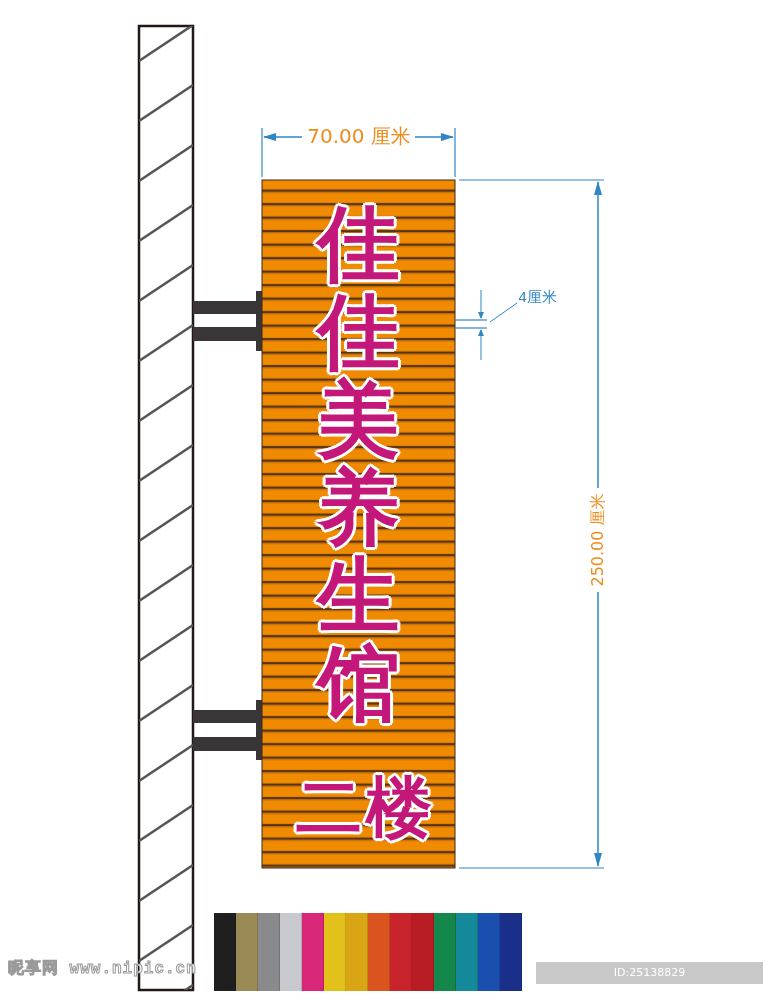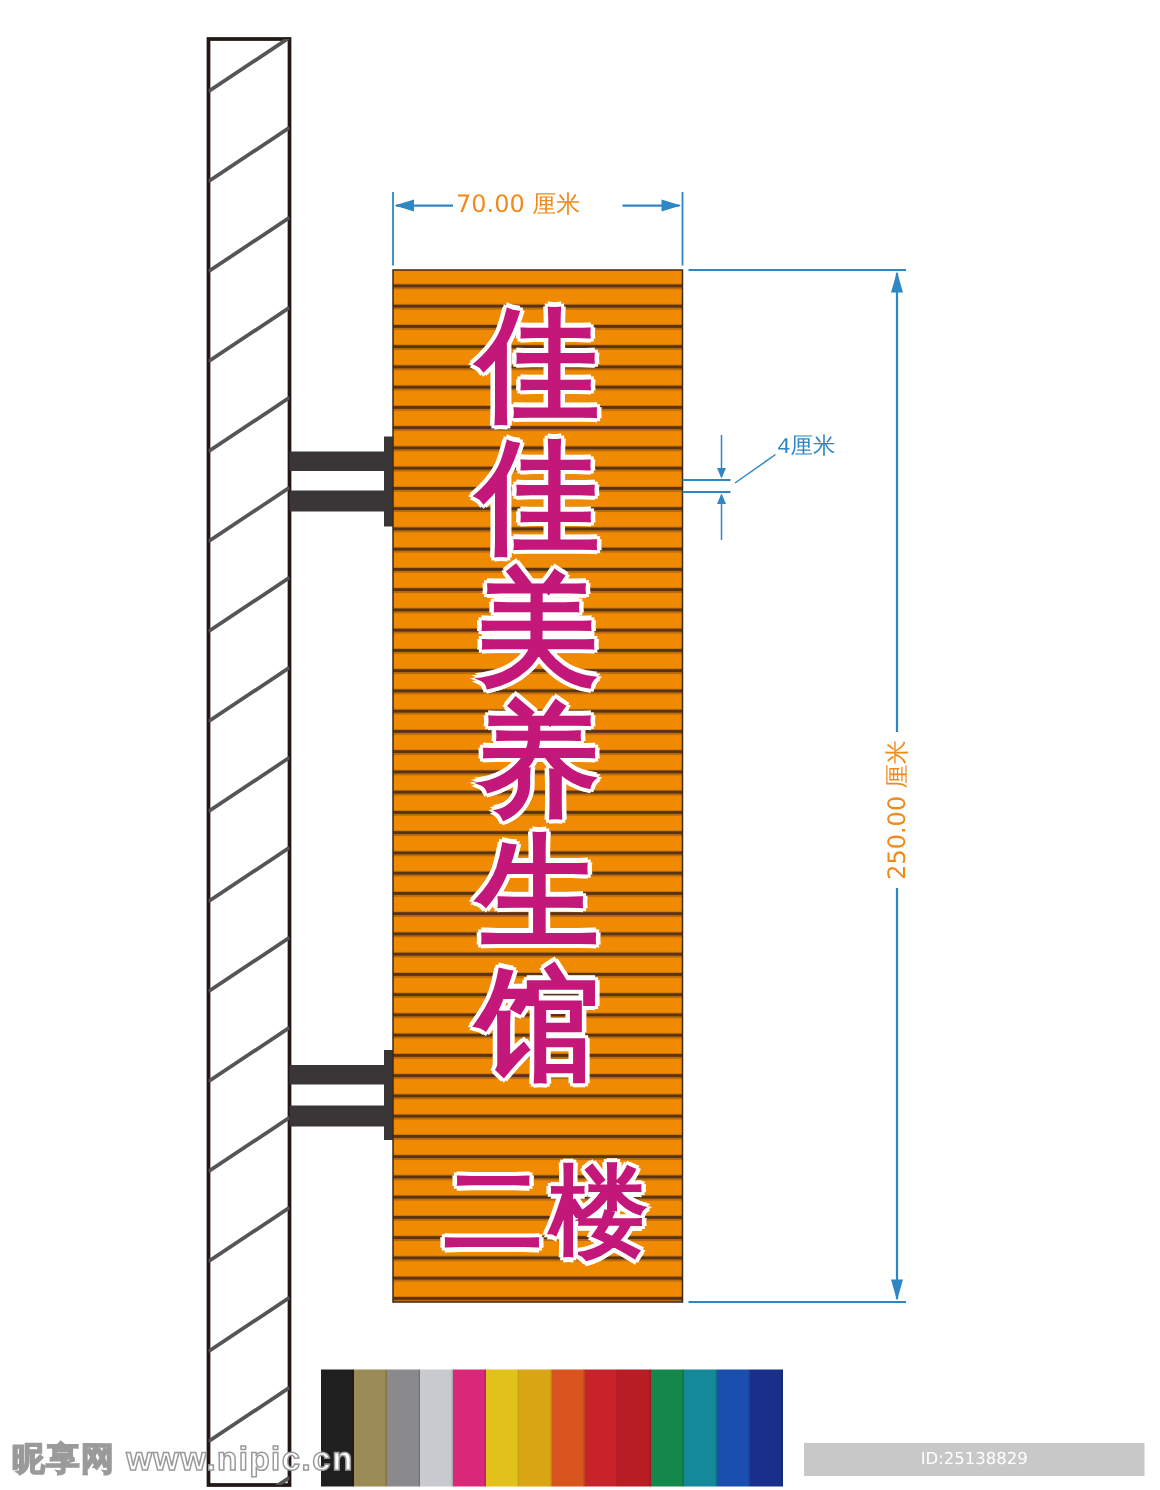--- a/index.html
+++ b/index.html
@@ -14,21 +14,21 @@
                  2px 2px 0 #fff, -2px -2px 0 #fff, 2px -2px 0 #fff, -2px 2px 0 #fff,
                  3px 0 0 #fff, -3px 0 0 #fff, 0 3px 0 #fff, 0 -3px 0 #fff;
   }
   .char { display: block; font-size: 82px; line-height: 88px; height: 88px; }
   .floor { position: absolute; left: 262px; width: 208px; top: 768px; text-align: center; font-size: 66px; line-height: 80px; letter-spacing: 4px; }
   .dim-orange { color: #f08a1a; font-family: "DejaVu Sans", sans-serif; }
   .dim-blue { color: #2f86c4; font-family: "DejaVu Sans", sans-serif; }
   .swatches { position: absolute; left: 214px; top: 913px; height: 78px; display: flex; }
   .sw { width: 21px; height: 78px; position: relative; border-right: 1px solid rgba(0,0,0,0.15); }
   .sw span { position: absolute; bottom: 6px; left: 0; width: 100%; text-align: center; color: #ffffff; font-size: 10px; line-height: 11px; font-weight: bold; writing-mode: vertical-rl; text-orientation: upright; display: flex; justify-content: center; align-items: center; }
-  .wm-left { position: absolute; left: 8px; top: 958px; font-size: 22px; font-weight: bold; color: #ffffff; -webkit-text-stroke: 1px #9a9a9a; font-family: Liberation Sans, sans-serif; letter-spacing: 1px; }
+  .wm-left { position: absolute; left: 8px; top: 958px; font-size: 16px; font-weight: bold; color: #ffffff; -webkit-text-stroke: 1px #9a9a9a; font-family: Liberation Mono, monospace; letter-spacing: 1px; }
   .wm-id { position: absolute; left: 536px; top: 962px; width: 227px; height: 22px; background: #c8c8c8; color: #ffffff; font-size: 11px; line-height: 22px; text-align: center; font-family: "DejaVu Sans", sans-serif; }
 </style>
 </head>
 <body>
 
 <svg class="main" width="773" height="993" viewBox="0 0 773 993">
   <defs>
     <pattern id="stripes" x="262" y="180" width="193" height="13.5" patternUnits="userSpaceOnUse">
       <rect width="193" height="13.5" fill="#f08a00"></rect>
       <rect y="9.5" width="193" height="2.2" fill="#5a3410"></rect>
@@ -98,21 +98,21 @@
     <line x1="455" y1="320" x2="487" y2="320" stroke-width="1.2"></line>
     <line x1="455" y1="328" x2="487" y2="328" stroke-width="1.2"></line>
     <line x1="481" y1="290" x2="481" y2="318" stroke-width="1"></line>
     <line x1="481" y1="330" x2="481" y2="360" stroke-width="1"></line>
     <polygon points="481,319 478,312 484,312" stroke="none"></polygon>
     <polygon points="481,329 478,336 484,336" stroke="none"></polygon>
     <line x1="490" y1="322" x2="517" y2="303" stroke-width="1"></line>
   </g>
 </svg>
 
-<div class="abs dim-orange" style="left:304px; top:126px; width:110px; font-size:16px; line-height:20px;">70.00 厘米</div>
+<div class="abs dim-orange" style="left:304px; top:126px; width:110px; text-align:center; font-size:20px; line-height:20px;">70.00 厘米</div>
 
 <div class="abs dim-orange" style="left:548px; top:530px; width:100px; text-align:center; font-size:16px; line-height:20px; transform:rotate(-90deg);">250.00 厘米</div>
 
 <div class="abs dim-blue" style="left:518px; top:290px; font-size:15px; line-height:18px;font-family:Liberation Mono, monospace;">4厘米</div>
 
 <div class="sign-text" style="top:200px;">
   <span class="char">佳</span>
   <span class="char">佳</span>
   <span class="char">美</span>
   <span class="char">养</span>

